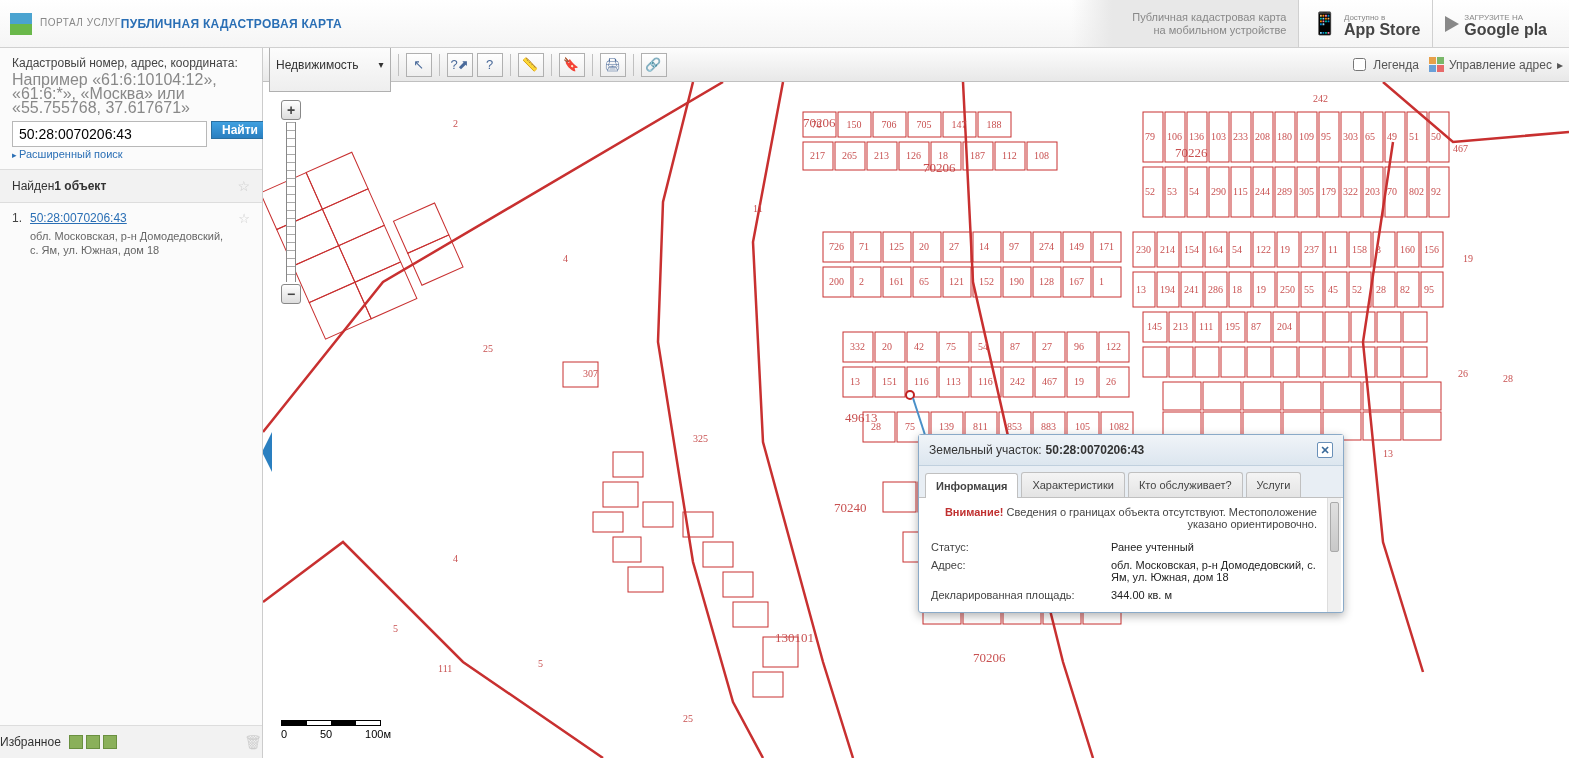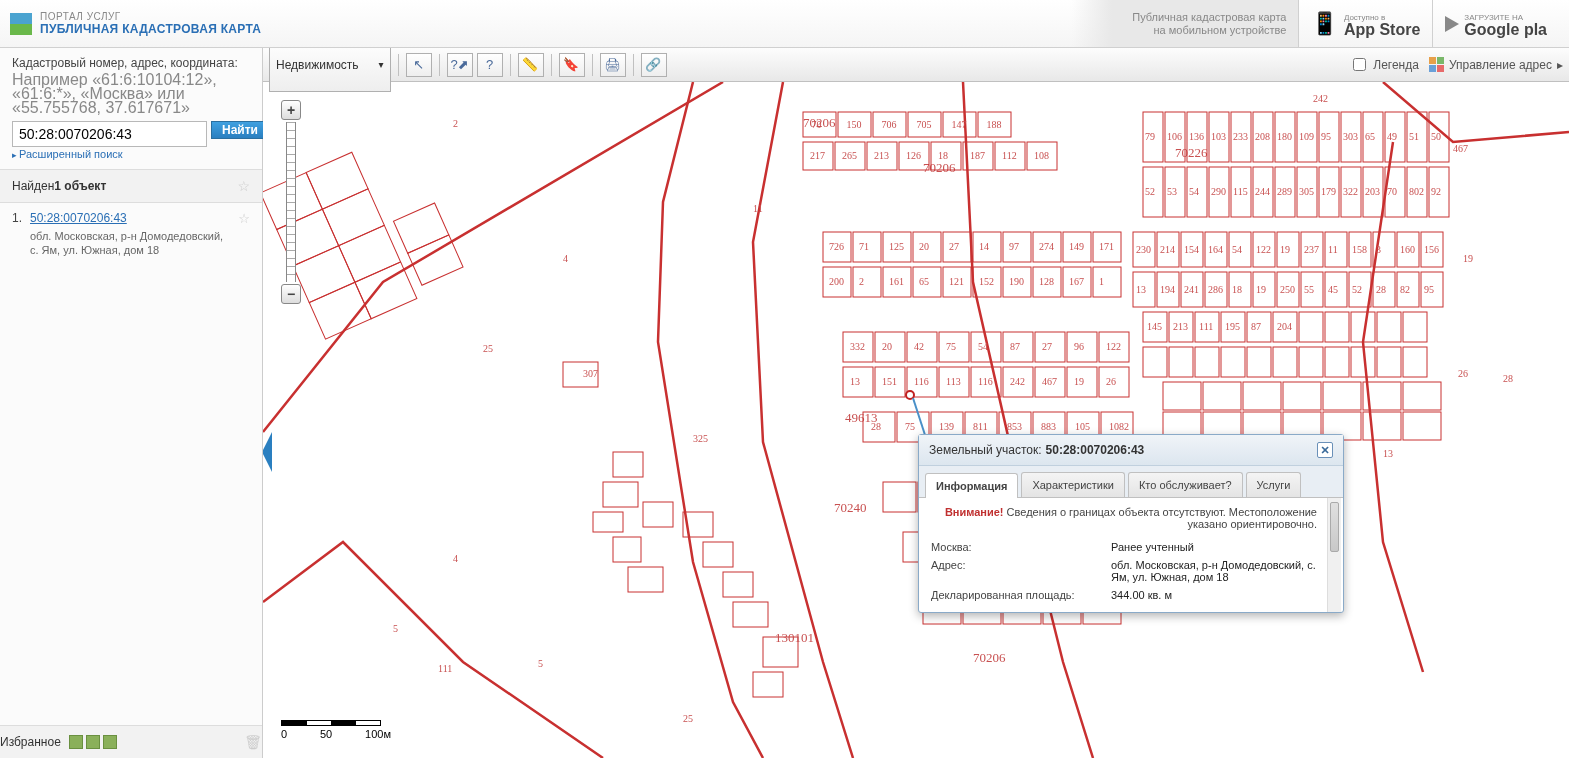--- a/index.html
+++ b/index.html
@@ -2,21 +2,21 @@
 <html><head>
 <meta charset="utf-8">
 <style>
 html,body{margin:0;padding:0;font-family:Tahoma,Arial,sans-serif;font-size:12px;color:#333;background:#fff;overflow:hidden;width:1569px;height:758px}
 *{box-sizing:border-box}
 .header{height:48px;background:linear-gradient(#fff,#f5f5f5);border-bottom:1px solid #d0d0d0;display:flex;align-items:center;padding:0 10px}
 .logo{width:22px;height:22px;margin-right:8px;display:flex;flex-direction:column}
 .logo div{flex:1}
 .logo .l1{background:#4aa3d0}
 .logo .l2{background:#6ab84a}
-.logo-text{display:flex;flex-direction:column;justify-content:center}
+.logo-text{display:flex;justify-content:center}
 .logo-text .t1{font-size:10px;color:#888;letter-spacing:0.5px}
 .logo-text .t2{font-size:12px;color:#2a6fb5;font-weight:bold;letter-spacing:0.3px}
 .header-right{margin-left:auto;display:flex;align-items:center;height:100%}
 .mobile-promo{text-align:right;color:#888;font-size:11px;line-height:13px;padding-right:12px;background:linear-gradient(90deg,transparent,#e8e8e8 40px);padding-left:60px;height:100%;display:flex;flex-direction:column;justify-content:center}
 .store-badge{display:flex;align-items:center;padding:0 12px;height:100%;border-left:1px solid #d0d0d0;cursor:pointer}
 .store-badge .icon{font-size:22px;margin-right:5px;color:#555}
 .store-badge .txt{display:flex;flex-direction:column;line-height:12px}
 .store-badge .txt .s1{font-size:8px;color:#888}
 .store-badge .txt .s2{font-size:16px;color:#444;font-weight:bold}
 .play-tri{display:inline-block;width:0;height:0;border-left:14px solid #888;border-top:8px solid transparent;border-bottom:8px solid transparent;margin-right:5px}
@@ -582,21 +582,21 @@
         </div>
         <div class="tabs">
           <div class="tab active">Информация</div>
           <div class="tab">Характеристики</div>
           <div class="tab">Кто обслуживает?</div>
           <div class="tab">Услуги</div>
         </div>
         <div class="popup-body">
           <div class="warn"><b>Внимание!</b> <span>Сведения о границах объекта отсутствуют. Местоположение указано ориентировочно.</span></div>
           <div class="info-row">
-              <div class="k">Москва:</div>
+              <div class="k">Статус:</div>
               <div class="v">Ранее учтенный</div>
             </div>
           <div class="info-row">
               <div class="k">Адрес:</div>
               <div class="v">обл. Московская, р-н Домодедовский, с. Ям, ул. Южная, дом 18</div>
             </div>
           <div class="info-row">
               <div class="k">Декларированная площадь:</div>
               <div class="v">344.00 кв. м</div>
             </div>

